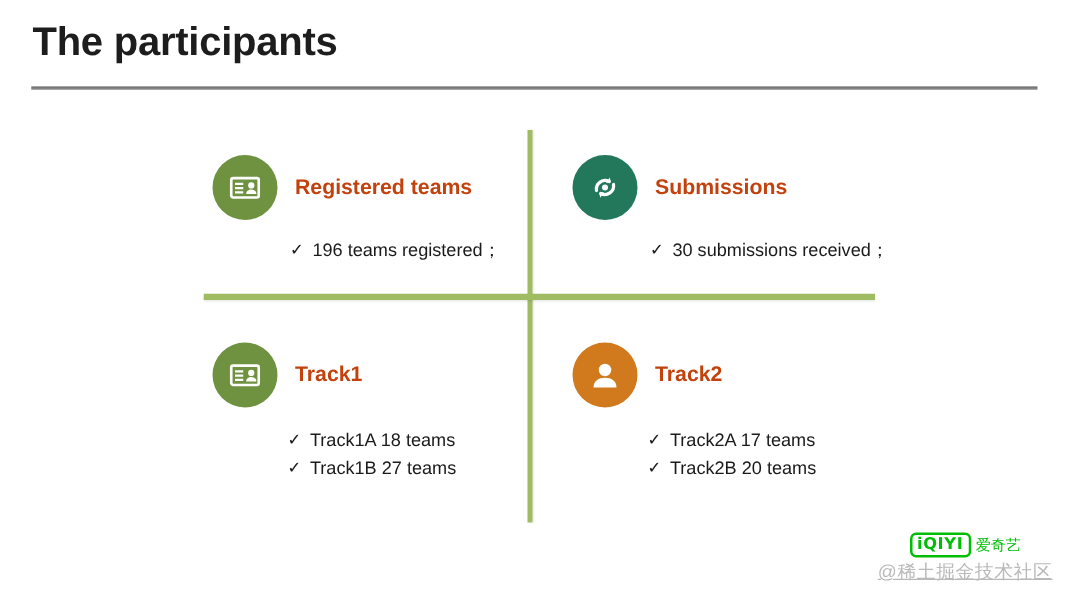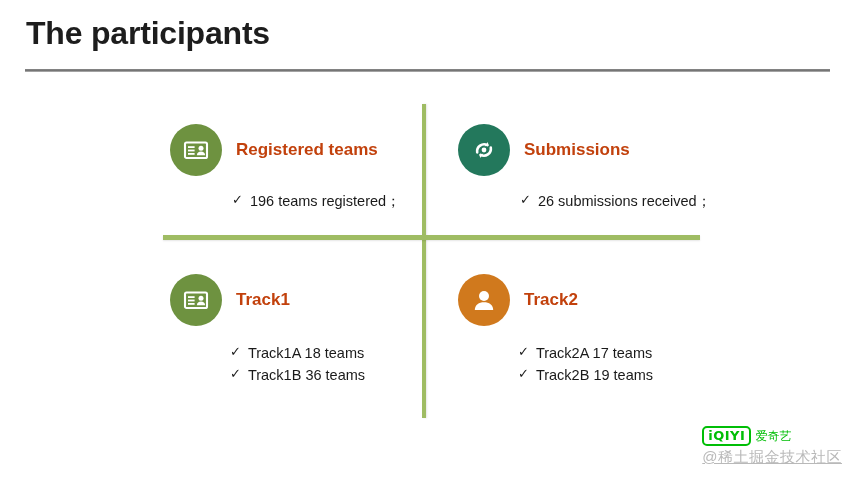--- a/index.html
+++ b/index.html
@@ -115,20 +115,21 @@
   #quad-track1 .bullets,
   #quad-track2 .bullets { margin-top: 16px; padding-left: 60px; }
 
   
   .watermark {
     position: absolute;
     right: 14px;
     bottom: 10px;
     display: flex;
     flex-direction: column;
+    align-items: center;
     gap: 2px;
   }
   .logo-row {
     display: flex;
     align-items: center;
     gap: 4px;
   }
   .logo-badge {
     border: 2px solid #00be06;
     border-radius: 5px;
@@ -196,21 +197,21 @@
           <path d="M18.9 6.9l0.6 3.9-3.9 0.5z" fill="#ffffff"></path>
           <path d="M11.1 23.1l-0.6-3.9 3.9-0.5z" fill="#ffffff"></path>
           <circle cx="15" cy="15" r="2.4" fill="#ffffff"></circle>
         </svg>
       </div>
       <div class="quad-title">Submissions</div>
     </div>
     <div class="bullets">
       <div class="bullet">
         <span class="tick">✓</span>
-        <span>26 submissions received；</span>
+        <span>30 submissions received；</span>
       </div>
     </div>
   </div>
 
   <div class="quad" id="quad-track1">
     <div class="quad-head">
       <div class="icon-circle" style="background:#6E9240">
         <svg width="30" height="30" viewBox="0 0 30 30" aria-hidden="true">
           <rect x="4" y="7.5" width="22" height="15.5" rx="1.6" fill="none" stroke="#ffffff" stroke-width="2.1"></rect>
           <circle cx="20" cy="13.3" r="2.5" fill="#ffffff"></circle>
@@ -222,21 +223,21 @@
       </div>
       <div class="quad-title">Track1</div>
     </div>
     <div class="bullets">
       <div class="bullet">
         <span class="tick">✓</span>
         <span>Track1A 18 teams</span>
       </div>
       <div class="bullet">
         <span class="tick">✓</span>
-        <span>Track1B 36 teams</span>
+        <span>Track1B 27 teams</span>
       </div>
     </div>
   </div>
 
   <div class="quad" id="quad-track2">
     <div class="quad-head">
       <div class="icon-circle" style="background:#D0791D">
         <svg width="30" height="30" viewBox="0 0 30 30" aria-hidden="true">
           <circle cx="15" cy="11" r="5" fill="#ffffff"></circle>
           <path d="M5.8 25c0-5.2 4.1-7.8 9.2-7.8s9.2 2.6 9.2 7.8z" fill="#ffffff"></path>
@@ -244,21 +245,21 @@
       </div>
       <div class="quad-title">Track2</div>
     </div>
     <div class="bullets">
       <div class="bullet">
         <span class="tick">✓</span>
         <span>Track2A 17 teams</span>
       </div>
       <div class="bullet">
         <span class="tick">✓</span>
-        <span>Track2B 19 teams</span>
+        <span>Track2B 20 teams</span>
       </div>
     </div>
   </div>
 
   <div class="watermark">
     <div class="logo-row">
       <span class="logo-badge">iQIYI</span>
       <span class="logo-cn">爱奇艺</span>
     </div>
     <div class="wm-text">@稀土掘金技术社区</div>

